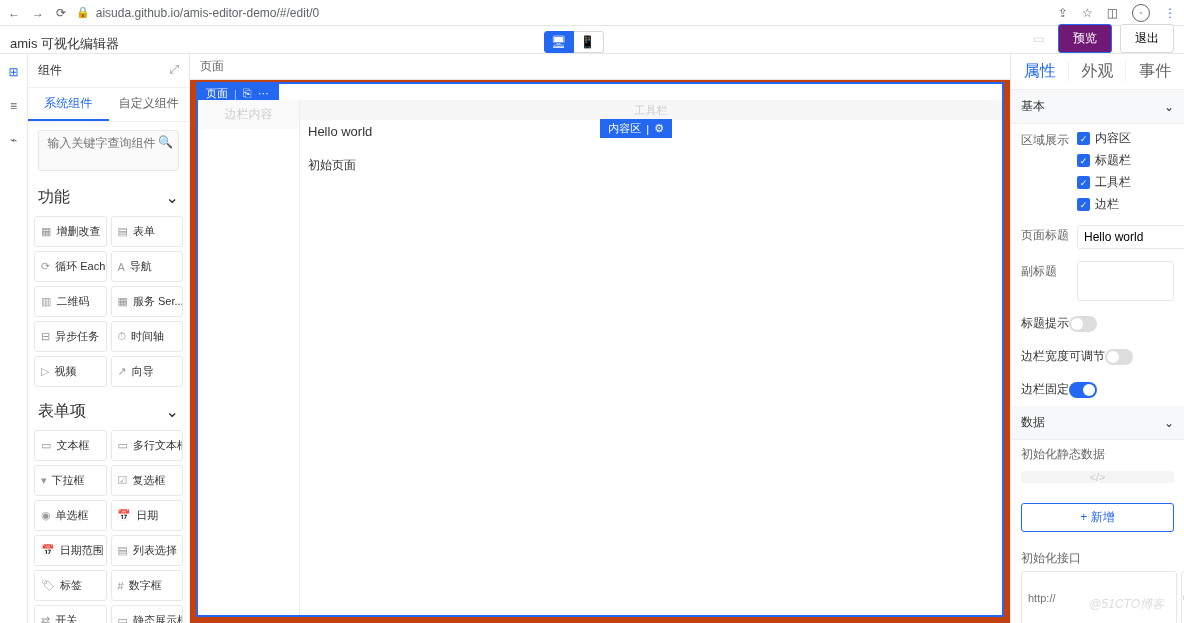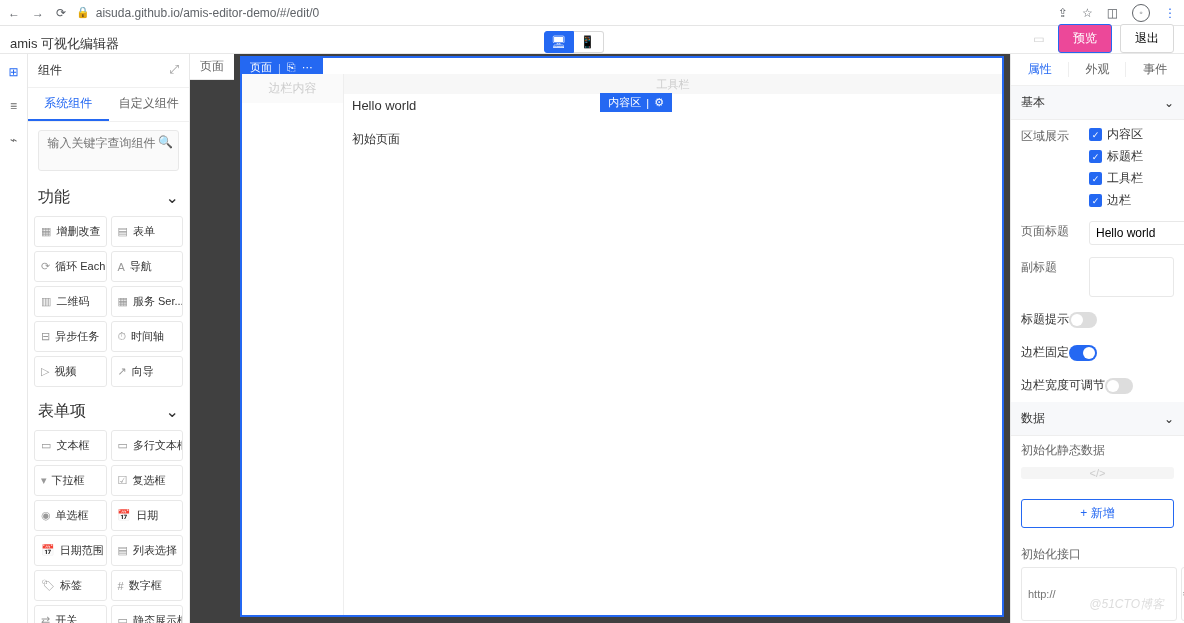--- a/index.html
+++ b/index.html
@@ -14,57 +14,57 @@
 .app-header{height:28px;display:flex;align-items:flex-end;justify-content:space-between;padding:0 10px;border-bottom:1px solid #e8e8e8}
 .app-title{font-size:13px;color:#333}
 .header-center{display:flex;gap:0}
 .device-btn{width:30px;height:22px;display:flex;align-items:center;justify-content:center;border:1px solid #d9d9d9;cursor:pointer}
 .device-btn.active{background:#2468f2;color:#fff;border-color:#2468f2}
 .device-btn:first-child{border-radius:3px 0 0 3px}
 .device-btn:last-child{border-radius:0 3px 3px 0;border-left:none}
 .header-right{display:flex;gap:8px;align-items:center}
 .hdr-icon{width:22px;height:22px;display:flex;align-items:center;justify-content:center;color:#ccc;cursor:pointer}
 .btn{padding:5px 14px;border-radius:3px;cursor:pointer;font-size:12px;border:1px solid #d9d9d9;background:#fff}
-.btn.primary{background:#ec4899;color:#fff;border-color:#2468f2}
+.btn.primary{background:#701a75;color:#fff;border-color:#2468f2}
 .main{display:flex;height:569px}
 .rail{width:28px;border-right:1px solid #e8e8e8;display:flex;flex-direction:column;align-items:center;padding-top:10px;gap:18px}
 .rail-item{width:16px;height:16px;display:flex;align-items:center;justify-content:center;color:#666;cursor:pointer}
 .rail-item.active{color:#2468f2}
 .sidebar{width:162px;border-right:1px solid #e8e8e8;display:flex;flex-direction:column;overflow-y:auto}
 .sidebar-head{display:flex;align-items:flex-start;justify-content:space-between;padding:8px 10px;border-bottom:1px solid #f0f0f0}
 .sidebar-tabs{display:flex;border-bottom:1px solid #f0f0f0}
 .sidebar-tab{flex:1;text-align:center;padding:7px 4px;cursor:pointer;font-size:12px;color:#666}
 .sidebar-tab.active{color:#2468f2;border-bottom:2px solid #2468f2}
 .search-box{margin:8px 10px;position:relative}
 .search-box input{width:100%;padding:5px 22px 20px 8px;border:1px solid #e8e8e8;border-radius:3px;font-size:12px;background:#fafafa;text-align:center}
 .search-box .si{position:absolute;right:6px;top:5px;color:#ccc}
 .group-head{display:flex;justify-content:space-between;align-items:center;padding:8px 10px;cursor:pointer;font-size:16px}
 .comp-grid{display:grid;grid-template-columns:1fr 1fr;gap:4px;padding:0 6px 6px}
 .comp-item{border:1px solid #e8e8e8;border-radius:3px;padding:7px 6px;display:flex;align-items:center;gap:5px;cursor:pointer;font-size:11px;white-space:nowrap;overflow:hidden}
 .comp-item .ci{color:#999;font-size:11px;flex-shrink:0}
-.canvas-area{flex:1;display:flex;flex-direction:row;background:#404040}
+.canvas-area{flex:1;display:flex;flex-direction:column;background:#c2410c}
 .breadcrumb{height:26px;display:flex;align-items:center;padding:0 10px;font-size:12px;color:#666;border-bottom:1px solid #e8e8e8;background:#fff}
 .canvas-wrapper{flex:1;padding:2px 6px 6px;overflow:hidden}
 .canvas{height:100%;border:2px solid #2468f2;background:#fff;position:relative}
 .page-tab{position:absolute;top:-1px;left:-2px;background:#2468f2;color:#fff;font-size:11px;padding:3px 10px;display:flex;gap:6px;align-items:center}
 .page-tab .div{opacity:.6}
 .aside-col{position:absolute;left:0;top:16px;width:102px;bottom:0;border-right:1px solid #eee}
 .aside-ph{text-align:center;padding:6px 0;font-size:12px;color:#ccc;background:#fafafa}
 .toolbar-ph{position:absolute;left:102px;right:0;top:16px;height:20px;background:#f7f7f7;text-align:center;font-size:11px;color:#ccc;line-height:20px}
 .body-area{position:absolute;left:102px;top:36px;right:0;bottom:0}
 .hello{padding:4px 8px;font-size:13px}
 .content-badge{position:absolute;right:330px;top:-1px;background:#2468f2;color:#fff;font-size:11px;padding:2px 8px;display:flex;gap:5px;align-items:center}
 .body-text{padding:14px 8px;font-size:12px}
 .right-panel{width:174px;border-left:1px solid #e8e8e8;display:flex;flex-direction:column;overflow-y:auto;background:#fff}
 .rp-tabs{display:flex;border-bottom:1px solid #f0f0f0}
-.rp-tab{flex:1;text-align:center;padding:7px 0;cursor:pointer;font-size:12px;color:#666;position:relative}
+.rp-tab{flex:1;text-align:center;padding:7px 0;cursor:pointer;font-size:16px;color:#666;position:relative}
 .rp-tab.active{color:#2468f2}
 .rp-tab:not(:last-child)::after{content:"";position:absolute;right:0;top:8px;bottom:8px;width:1px;background:#eee}
 .section-head{display:flex;justify-content:space-between;align-items:center;padding:8px 10px;background:#f7f8fa;border-bottom:1px solid #eee;cursor:pointer}
-.field-row{display:flex;align-items:flex-start;padding:6px 10px;gap:12px}
+.field-row{display:flex;align-items:flex-start;padding:6px 10px;gap:0}
 .field-label{width:56px;color:#666;flex-shrink:0;padding-top:2px}
 .checks{display:flex;flex-direction:column;gap:5px}
 .check{display:flex;align-items:center;gap:5px}
 .checkbox{width:13px;height:13px;background:#2468f2;border-radius:2px;color:#fff;display:flex;align-items:center;justify-content:center;font-size:9px}
 .text-input{flex:1;border:1px solid #e8e8e8;border-radius:3px;padding:4px 6px;font-size:12px}
 .textarea{flex:1;border:1px solid #e8e8e8;border-radius:3px;height:40px}
 .toggle-row{display:flex;justify-content:flex-start;align-items:center;padding:8px 10px}
 .toggle{width:28px;height:16px;border-radius:8px;background:#ddd;position:relative}
 .toggle::after{content:"";position:absolute;width:12px;height:12px;background:#fff;border-radius:50%;top:2px;left:2px}
 .toggle.on{background:#2468f2}
@@ -299,26 +299,26 @@
     </div>
     <div class="field-row">
       <div class="field-label">副标题</div>
       <div class="textarea"></div>
     </div>
     <div class="toggle-row">
         <span>标题提示</span>
         <div class="toggle"></div>
       </div>
     <div class="toggle-row">
+        <span>边栏宽度可调节</span>
+        <div class="toggle"></div>
+      </div>
+    <div class="toggle-row">
         <span>边栏固定</span>
         <div class="toggle on"></div>
-      </div>
-    <div class="toggle-row">
-        <span>边栏宽度可调节</span>
-        <div class="toggle"></div>
       </div>
     <div class="section-head">
         <span>数据</span>
         <span>⌄</span>
       </div>
     <div style="padding:6px 10px 0;color:#666">初始化静态数据</div>
     <div class="data-placeholder">&lt;/&gt;</div>
     <div class="add-btn">+ <span>新增</span></div>
     <div style="padding:6px 10px 0;color:#666">初始化接口</div>
     <div class="api-row">

